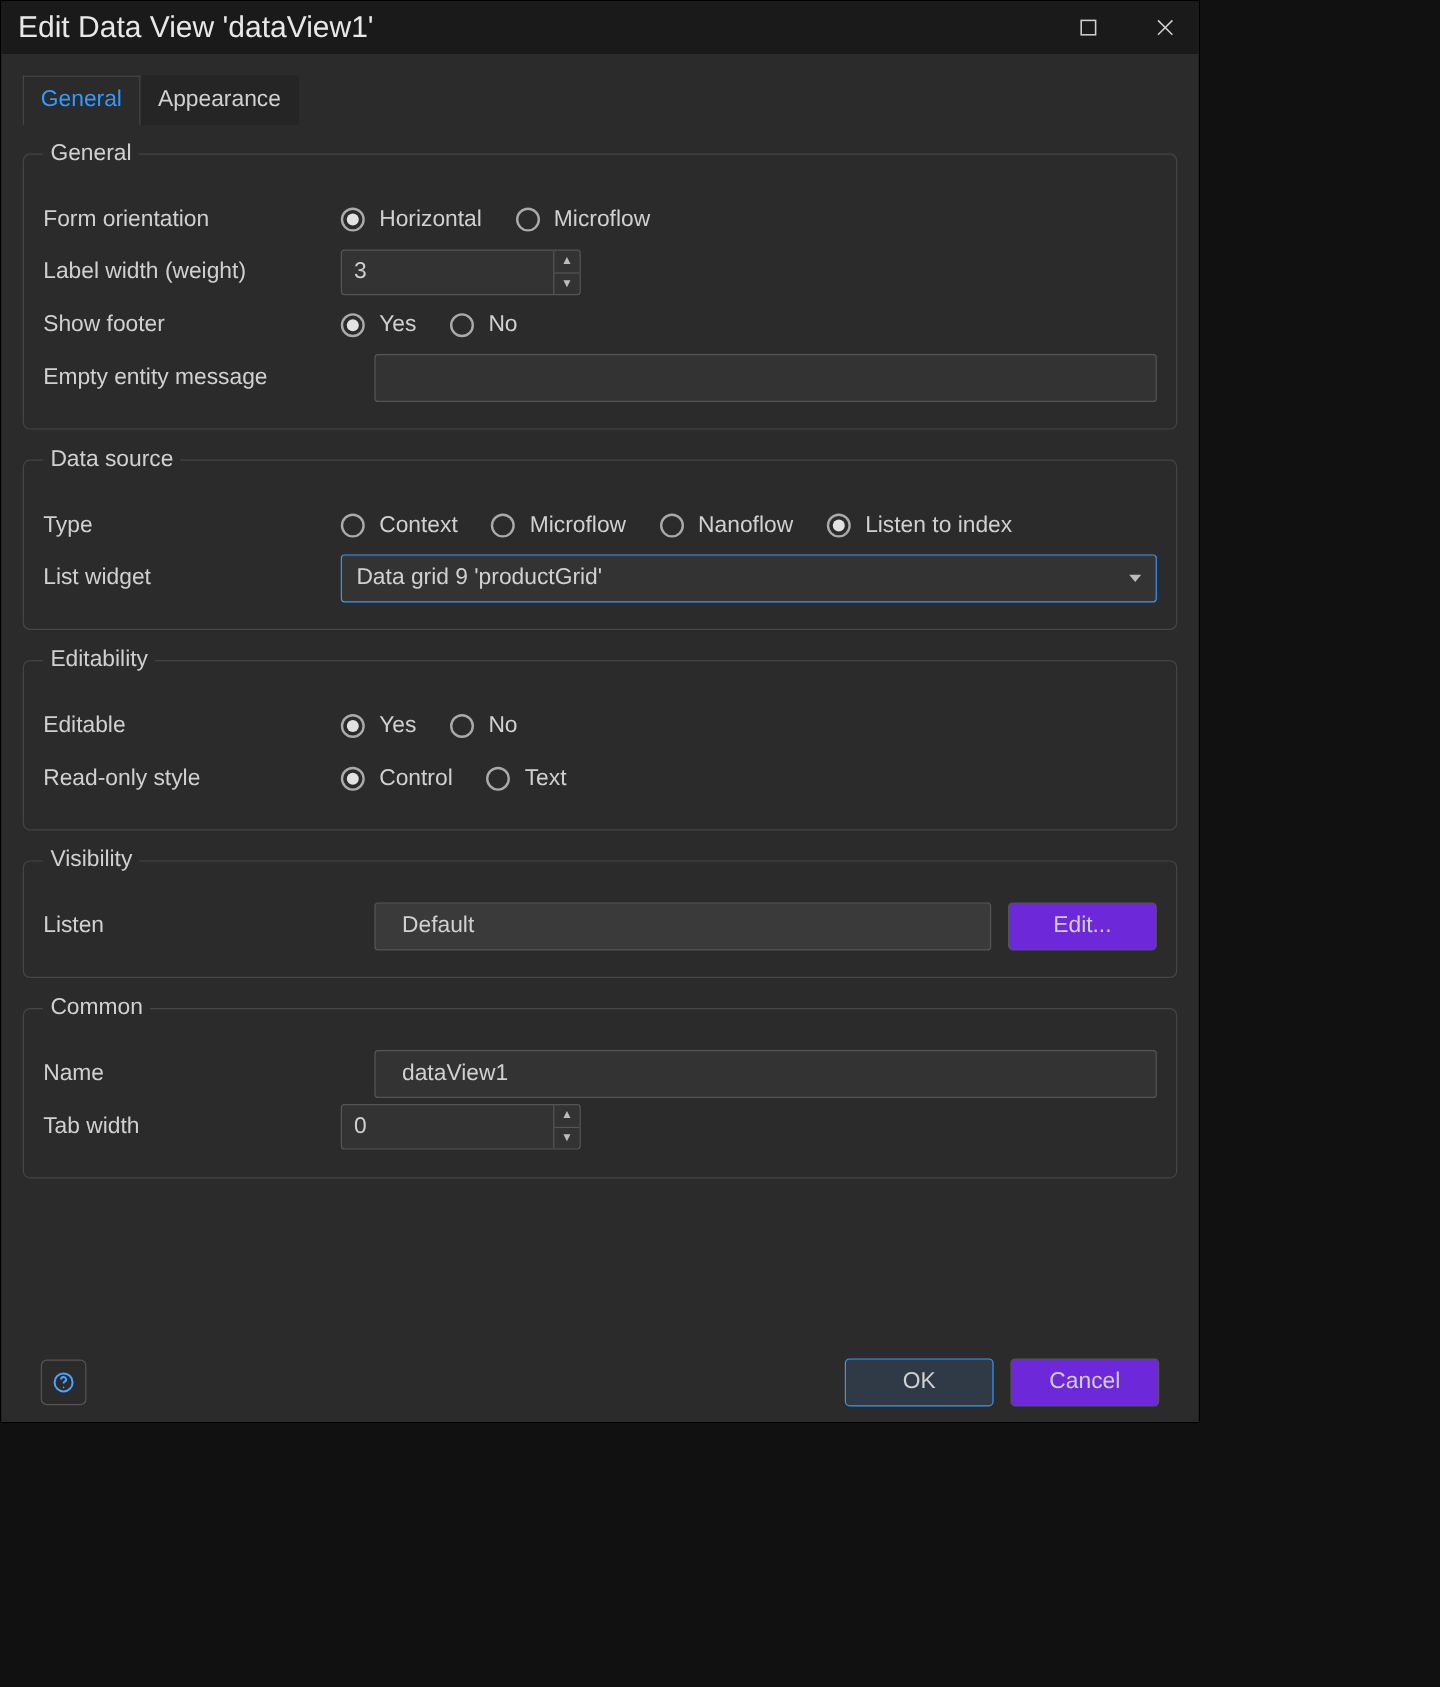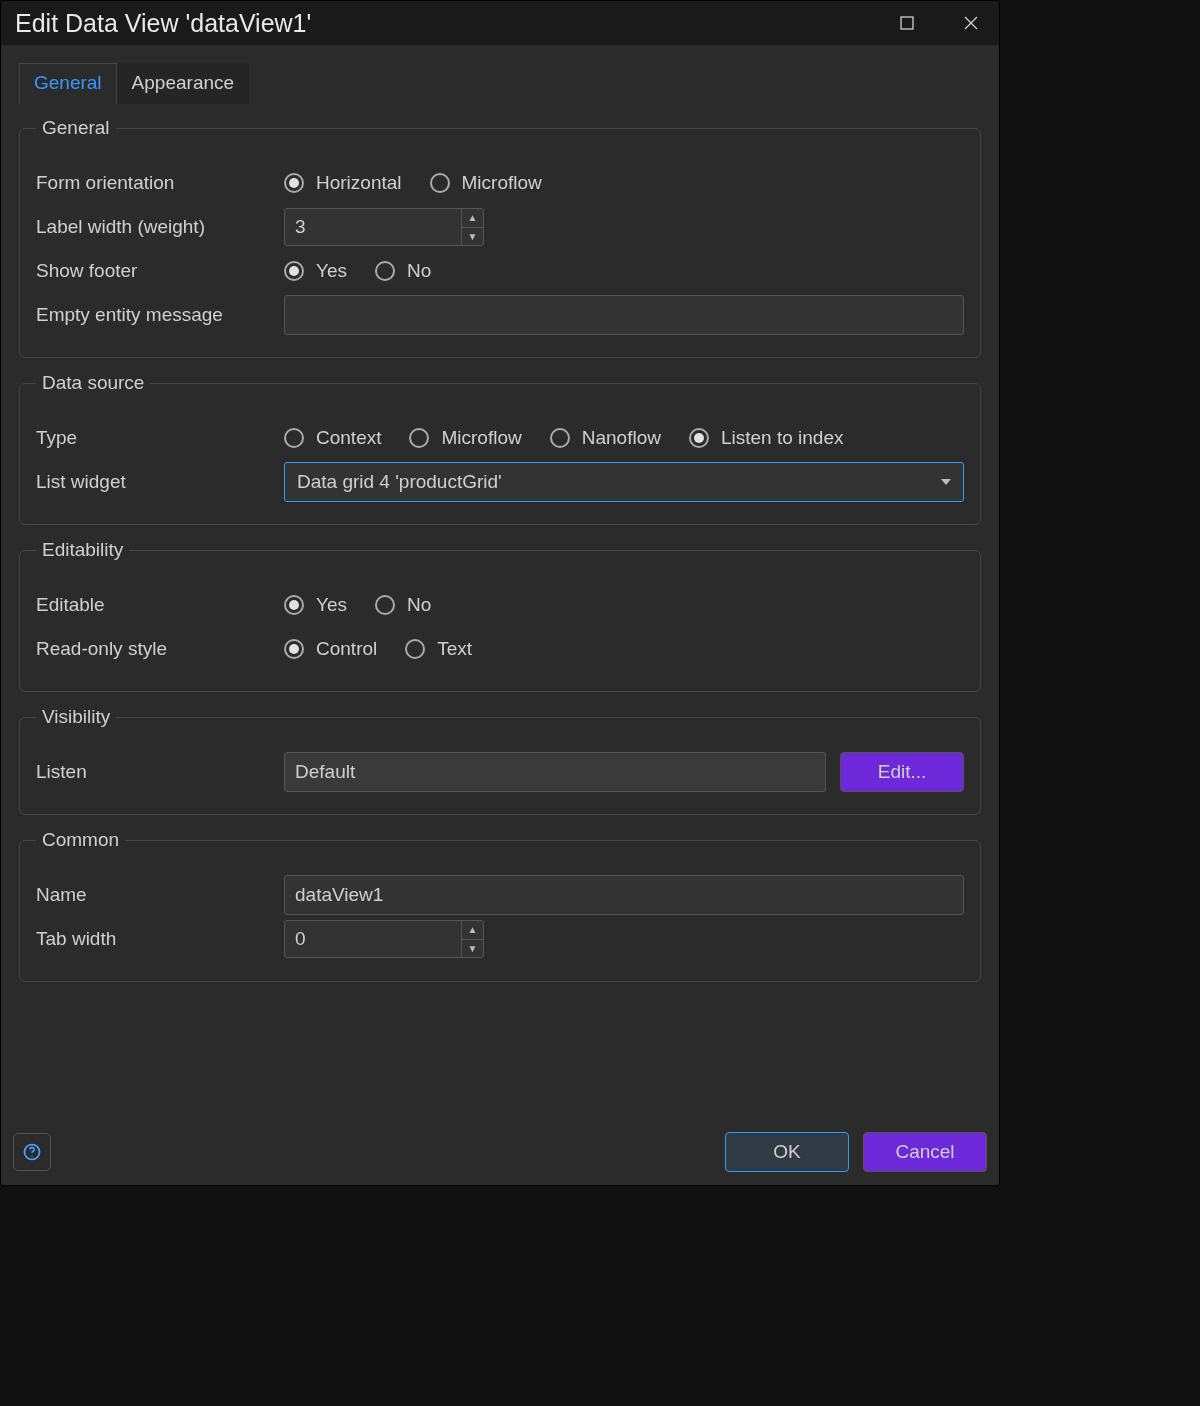--- a/index.html
+++ b/index.html
@@ -172,24 +172,25 @@
   }
   .num-input .spin .arrow:first-child { border-bottom: 1px solid var(--border-input); }
 
   
   .text-input, .readonly-input {
     flex: 1;
     height: 40px;
     border: 1px solid var(--border-input);
     border-radius: 3px;
     background: var(--bg-input);
-    padding: 6px 10px;
-    color: var(--text);
-    display: flex;
-    align-items: center;
+    padding: 6px 22px;
+    color: var(--text);
+    display: flex;
+    align-items: center;
+    margin-left: 28px;
   }
   .readonly-input { background: var(--bg-input-readonly); }
 
   
   .combo {
     flex: 1;
     height: 40px;
     border: 1px solid var(--accent);
     border-radius: 3px;
     background: var(--bg-input);
@@ -219,21 +220,21 @@
     padding: 0 20px;
   }
   .btn.primary { border-color: var(--accent); background: #2f3a46; }
 
   .footer {
     flex-shrink: 0;
     height: 66px;
     display: flex;
     align-items: center;
     justify-content: space-between;
-    padding: 0 12px;
+    padding: 0 33px;
     gap: 40px;
   }
   .footer-right { display: flex; gap: 14px; }
   .help-btn {
     width: 38px; height: 38px;
     border: 1px solid var(--border-input);
     border-radius: 5px;
     display: flex; align-items: center; justify-content: center;
     color: #4aa3ff;
   }
@@ -343,21 +344,21 @@
             <span class="dot"></span>
             <span class="rlabel">Listen to index</span>
           </span>
         </div>
       </div>
 
       <div class="row">
         <div class="row-label">List widget</div>
         <div class="row-control">
           <div class="combo">
-            <span>Data grid 4 'productGrid'</span>
+            <span>Data grid 9 'productGrid'</span>
             <span class="caret"></span>
           </div>
         </div>
       </div>
     </fieldset>
 
     <fieldset class="group">
       <legend>Editability</legend>
 
       <div class="row">

